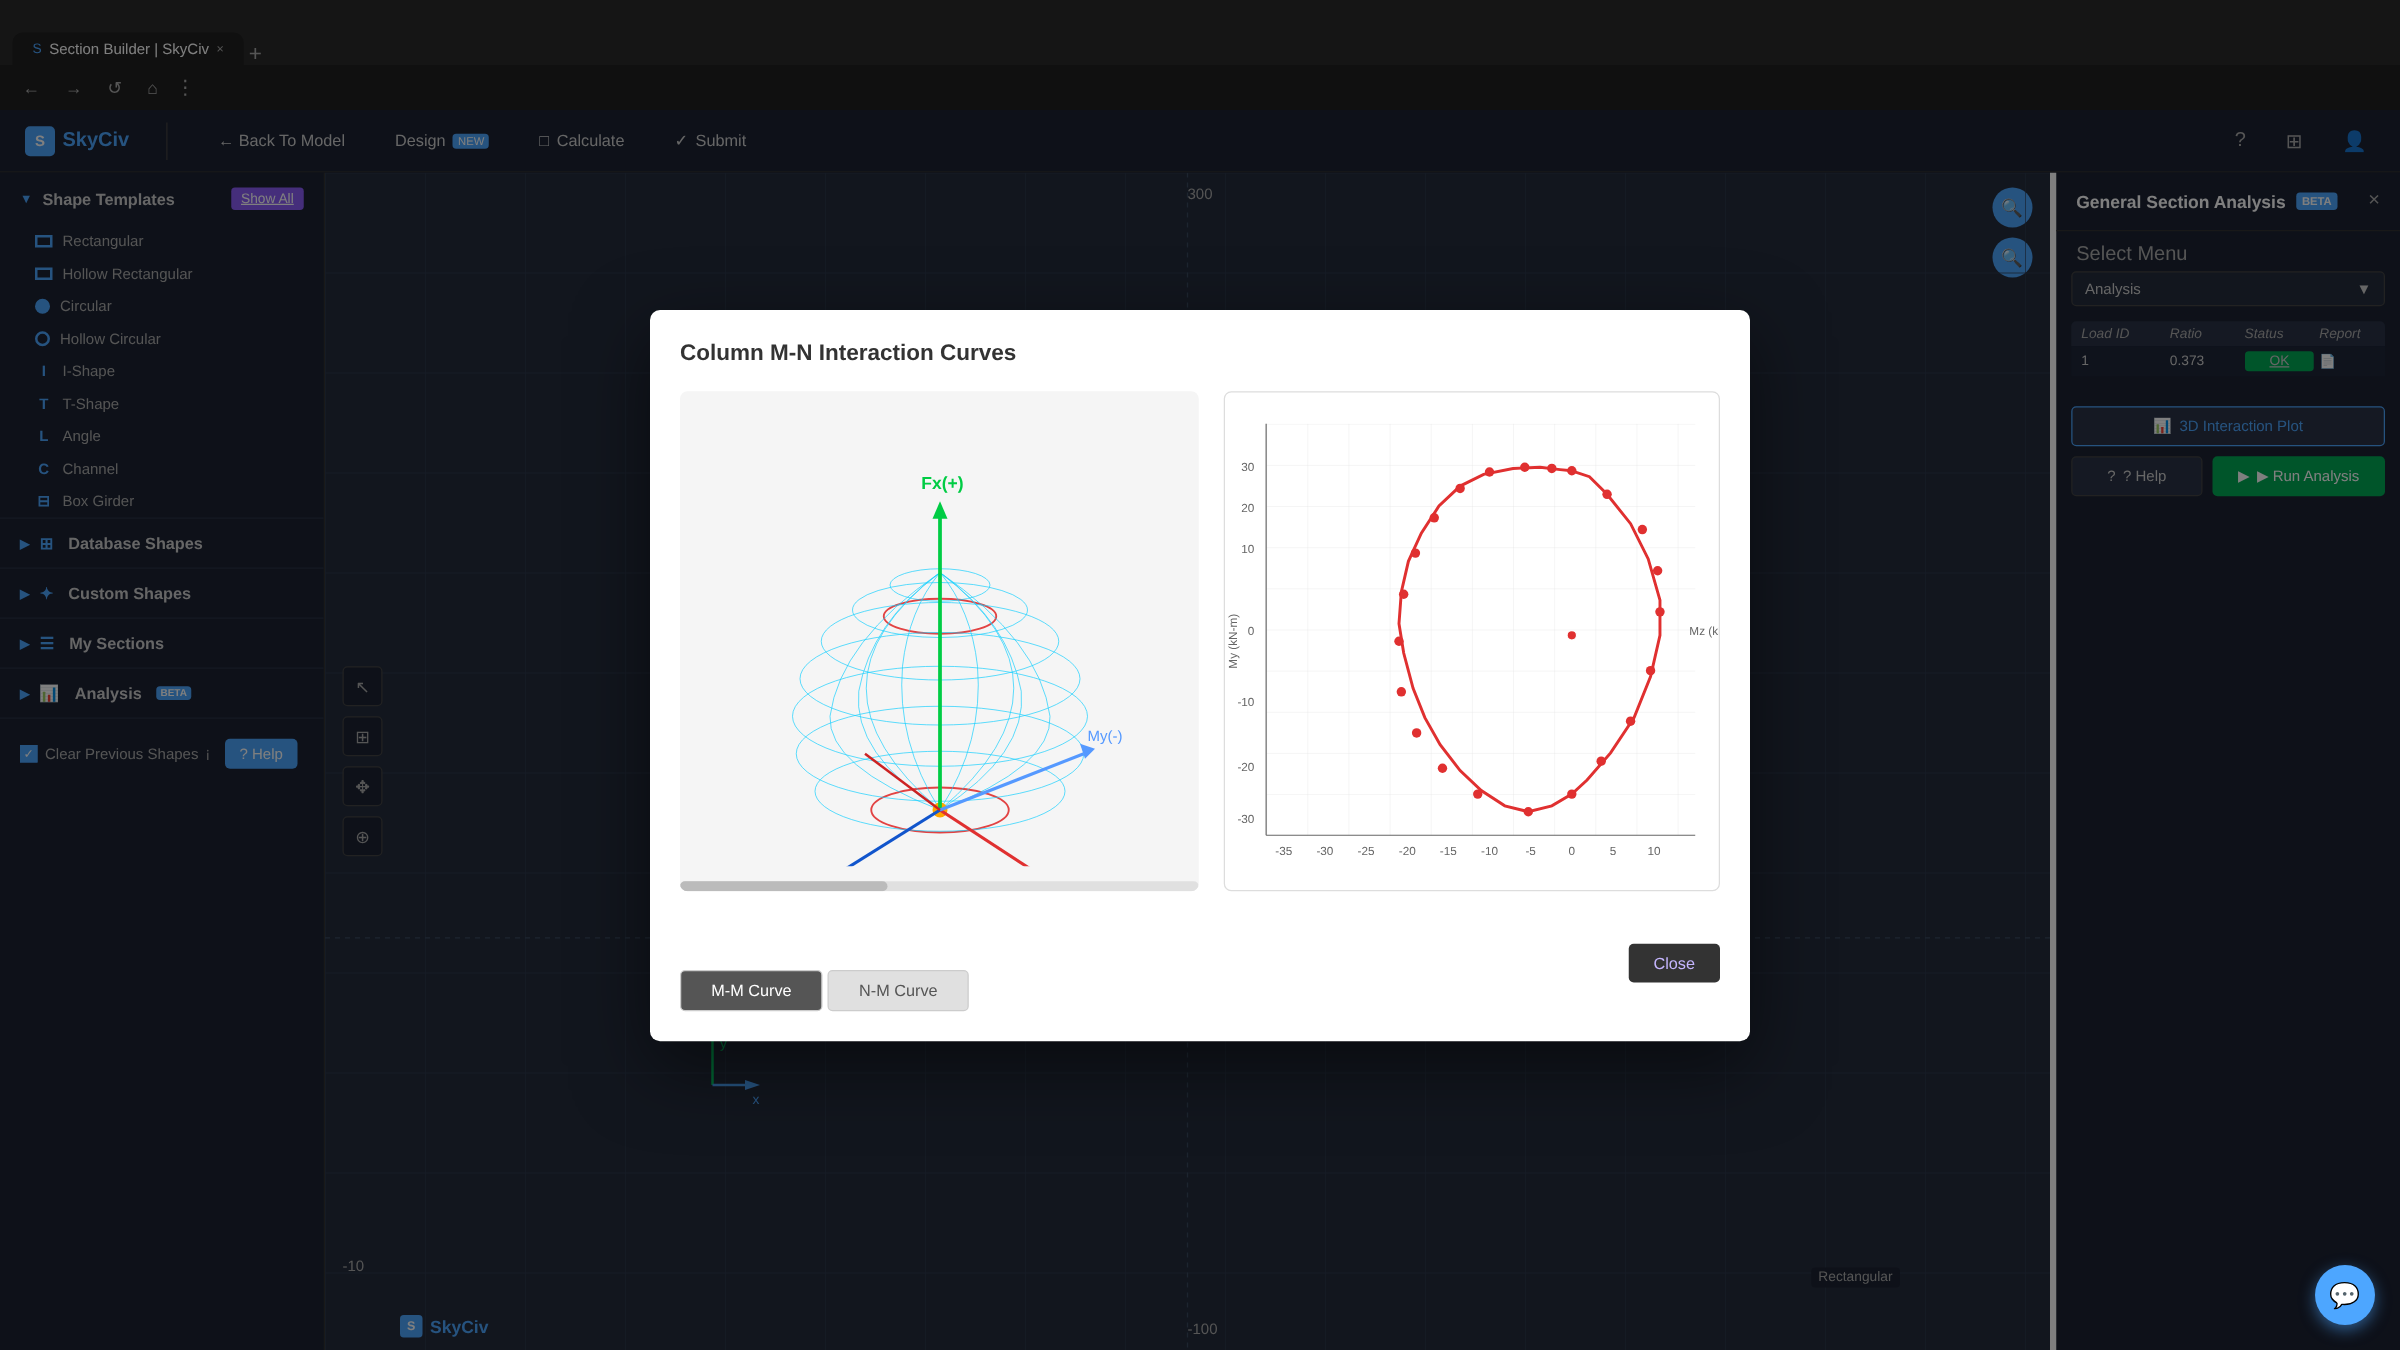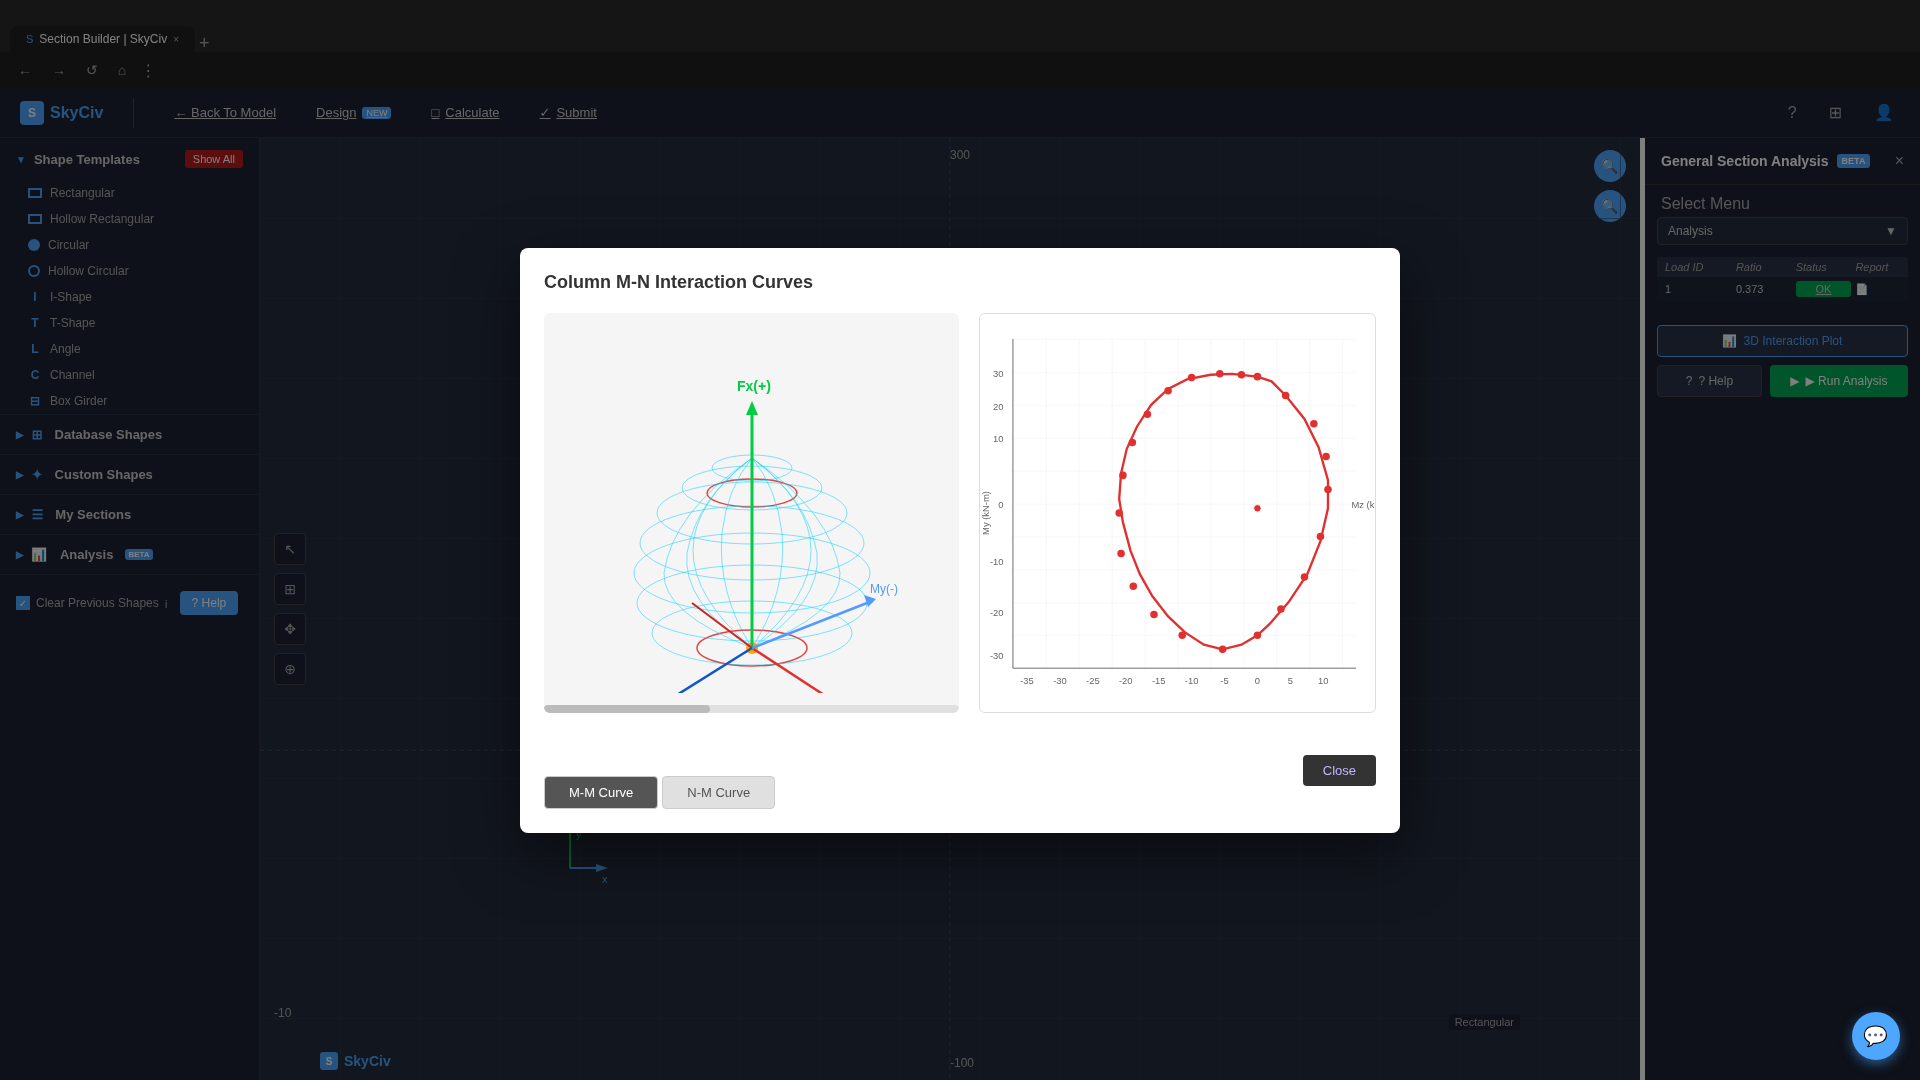--- a/index.html
+++ b/index.html
@@ -18,34 +18,34 @@
     .browser-menu-btn { background: none; border: none; color: #aaa; font-size: 16px; cursor: pointer; }
 
     
     .app { display: flex; flex-direction: column; height: calc(1080px - 88px); }
 
     
     .top-nav { background: #1c2333; height: 50px; display: flex; align-items: center; padding: 0 20px; gap: 20px; border-bottom: 1px solid #333; }
     .logo { display: flex; align-items: center; gap: 6px; color: #4da6ff; font-weight: bold; font-size: 16px; }
     .logo-icon { width: 24px; height: 24px; background: #4da6ff; border-radius: 4px; display: flex; align-items: center; justify-content: center; color: white; font-size: 12px; font-weight: bold; }
     .nav-separator { width: 1px; height: 30px; background: #444; margin: 0 10px; }
-    .nav-btn-text { color: #ccc; font-size: 13px; cursor: pointer; display: flex; align-items: center; gap: 6px; padding: 6px 10px; border-radius: 4px; text-decoration: underline; }
+    .nav-btn-text { color: #ccc; font-size: 13px; cursor: pointer; display: flex; align-items: center; gap: 6px; padding: 6px 10px; border-radius: 4px; }
     .nav-badge { background: #4da6ff; color: white; font-size: 9px; padding: 1px 4px; border-radius: 3px; }
     .nav-spacer { flex: 1; }
     .nav-icon-btn { background: none; border: none; color: #aaa; font-size: 16px; cursor: pointer; padding: 6px; }
 
     
     .main-layout { display: flex; flex: 1; overflow: hidden; }
 
     
     .sidebar { width: 260px; background: #1c2333; border-right: 1px solid #333; overflow-y: auto; flex-shrink: 0; }
     .sidebar-section { border-bottom: 1px solid #2a3347; }
     .sidebar-section-header { display: flex; align-items: center; gap: 8px; padding: 12px 16px; cursor: pointer; color: #ccc; font-size: 13px; font-weight: 600; }
     .sidebar-toggle { color: #4da6ff; font-size: 10px; }
-    .sidebar-btn { background: #b91c1c; color: white; font-size: 11px; padding: 3px 8px; border-radius: 3px; border: none; cursor: pointer; margin-left: auto; }
+    .sidebar-btn { background: #8b5cf6; color: white; font-size: 11px; padding: 3px 8px; border-radius: 3px; border: none; cursor: pointer; margin-left: auto; text-decoration: underline; }
     .sidebar-item { display: flex; align-items: center; gap: 8px; padding: 6px 16px 6px 28px; cursor: pointer; color: #aaa; font-size: 12px; }
     .shape-icon { width: 14px; height: 14px; display: flex; align-items: center; justify-content: center; }
     .shape-icon.rect { border: 2px solid #4da6ff; background: transparent; width: 14px; height: 10px; }
     .shape-icon.hollow-rect { border: 2px solid #4da6ff; background: transparent; width: 14px; height: 10px; position: relative; }
     .shape-icon.circle { width: 12px; height: 12px; border-radius: 50%; background: #4da6ff; }
     .shape-icon.hollow-circle { width: 12px; height: 12px; border-radius: 50%; border: 2px solid #4da6ff; background: transparent; }
     .shape-icon.i-shape { color: #4da6ff; font-size: 12px; font-weight: bold; }
     .shape-icon.t-shape { color: #4da6ff; font-size: 12px; font-weight: bold; }
     .shape-icon.angle { color: #4da6ff; font-size: 12px; font-weight: bold; }
     .shape-icon.channel { color: #4da6ff; font-size: 12px; font-weight: bold; }

